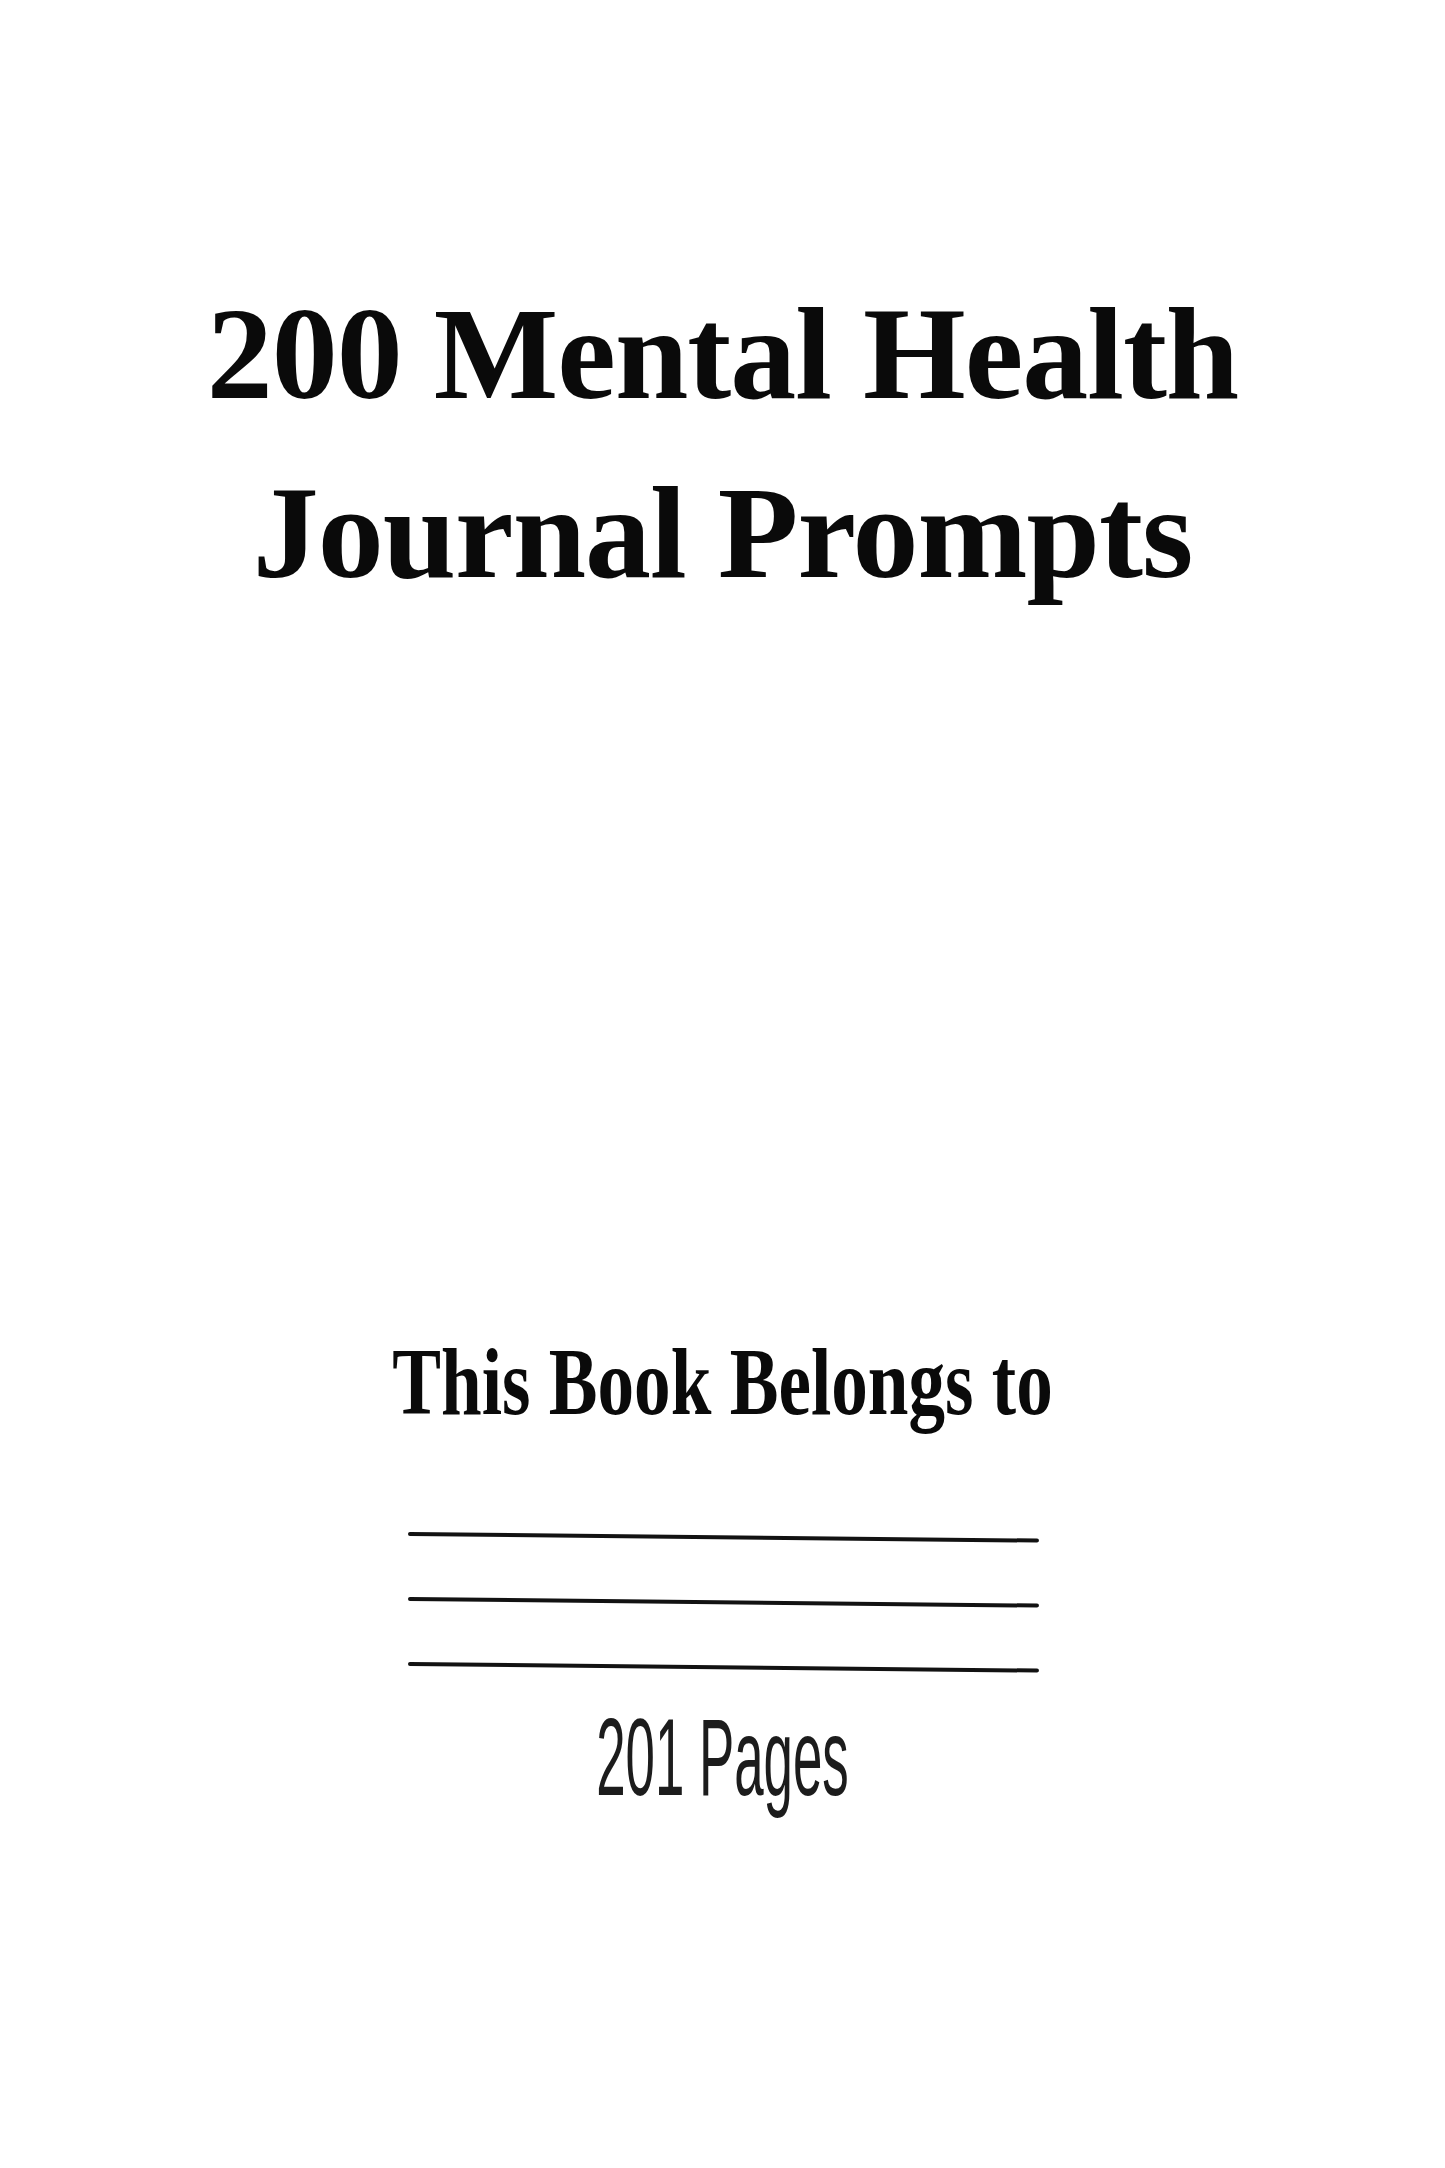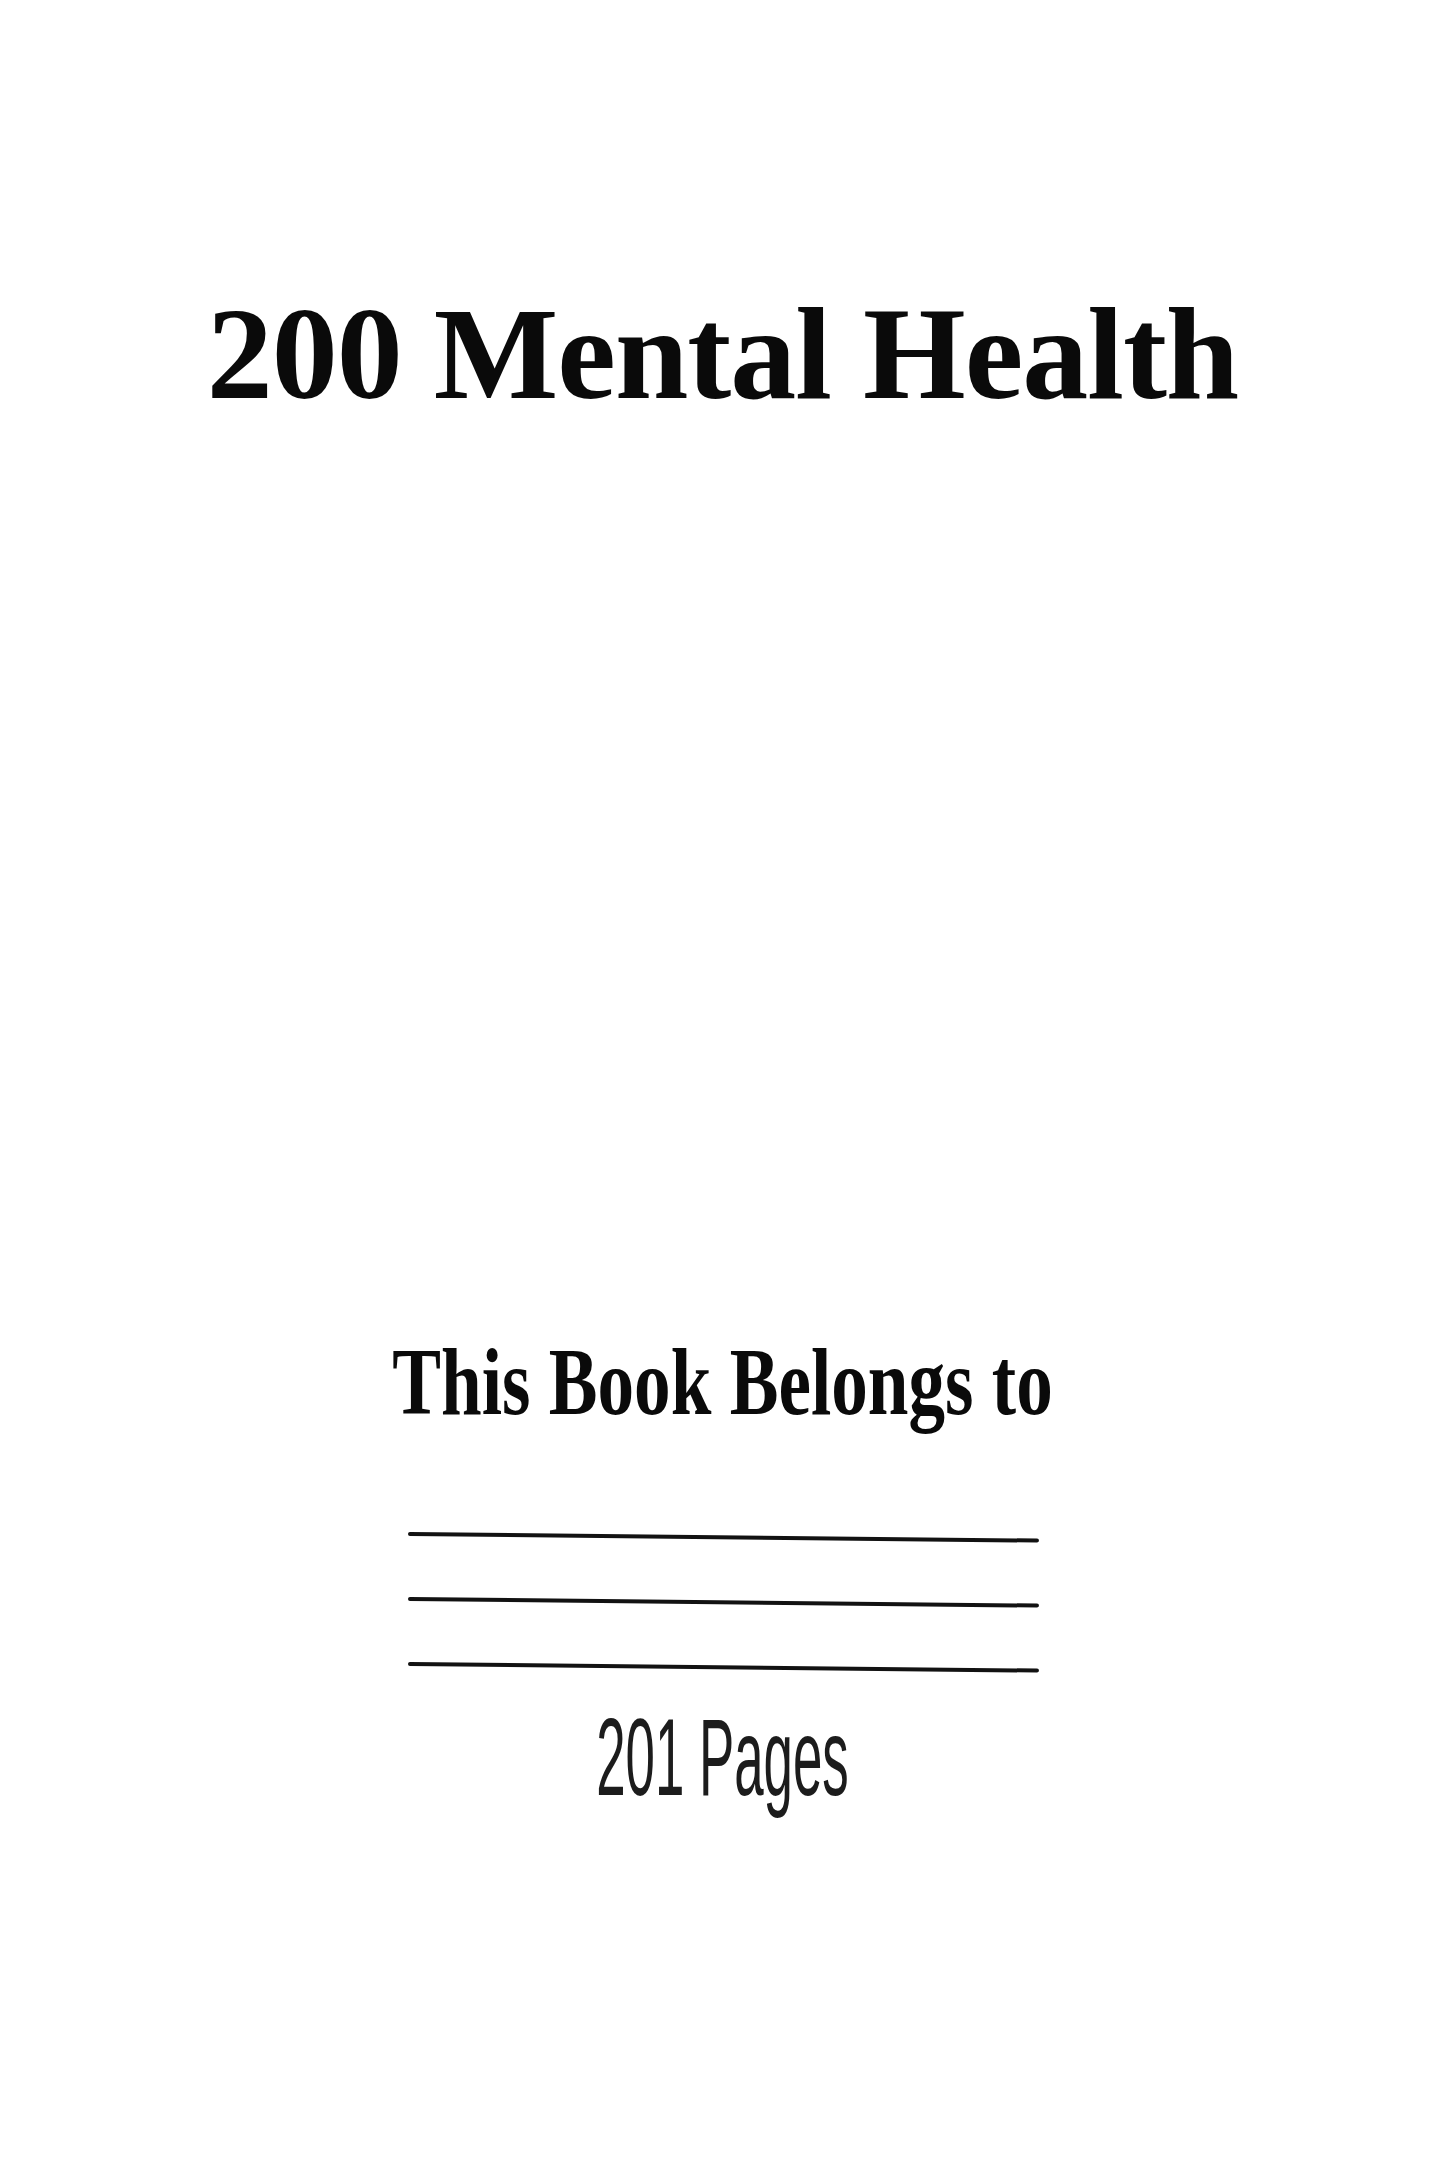--- a/index.html
+++ b/index.html
@@ -88,20 +88,21 @@
     transform-origin: 50% 50%;
   }
 </style>
 </head>
 <body>
 
 <div class="page">
 
   <h1 class="book-title">
     <span class="title-line">200 Mental Health</span>
+    <span class="title-line">Journal Prompts</span>
   </h1>
 
   <h2 class="belongs-label">This Book Belongs to</h2>
 
   <div class="write-line l1"></div>
   <div class="write-line l2"></div>
   <div class="write-line l3"></div>
 
   <div class="page-count">201 Pages</div>
 

